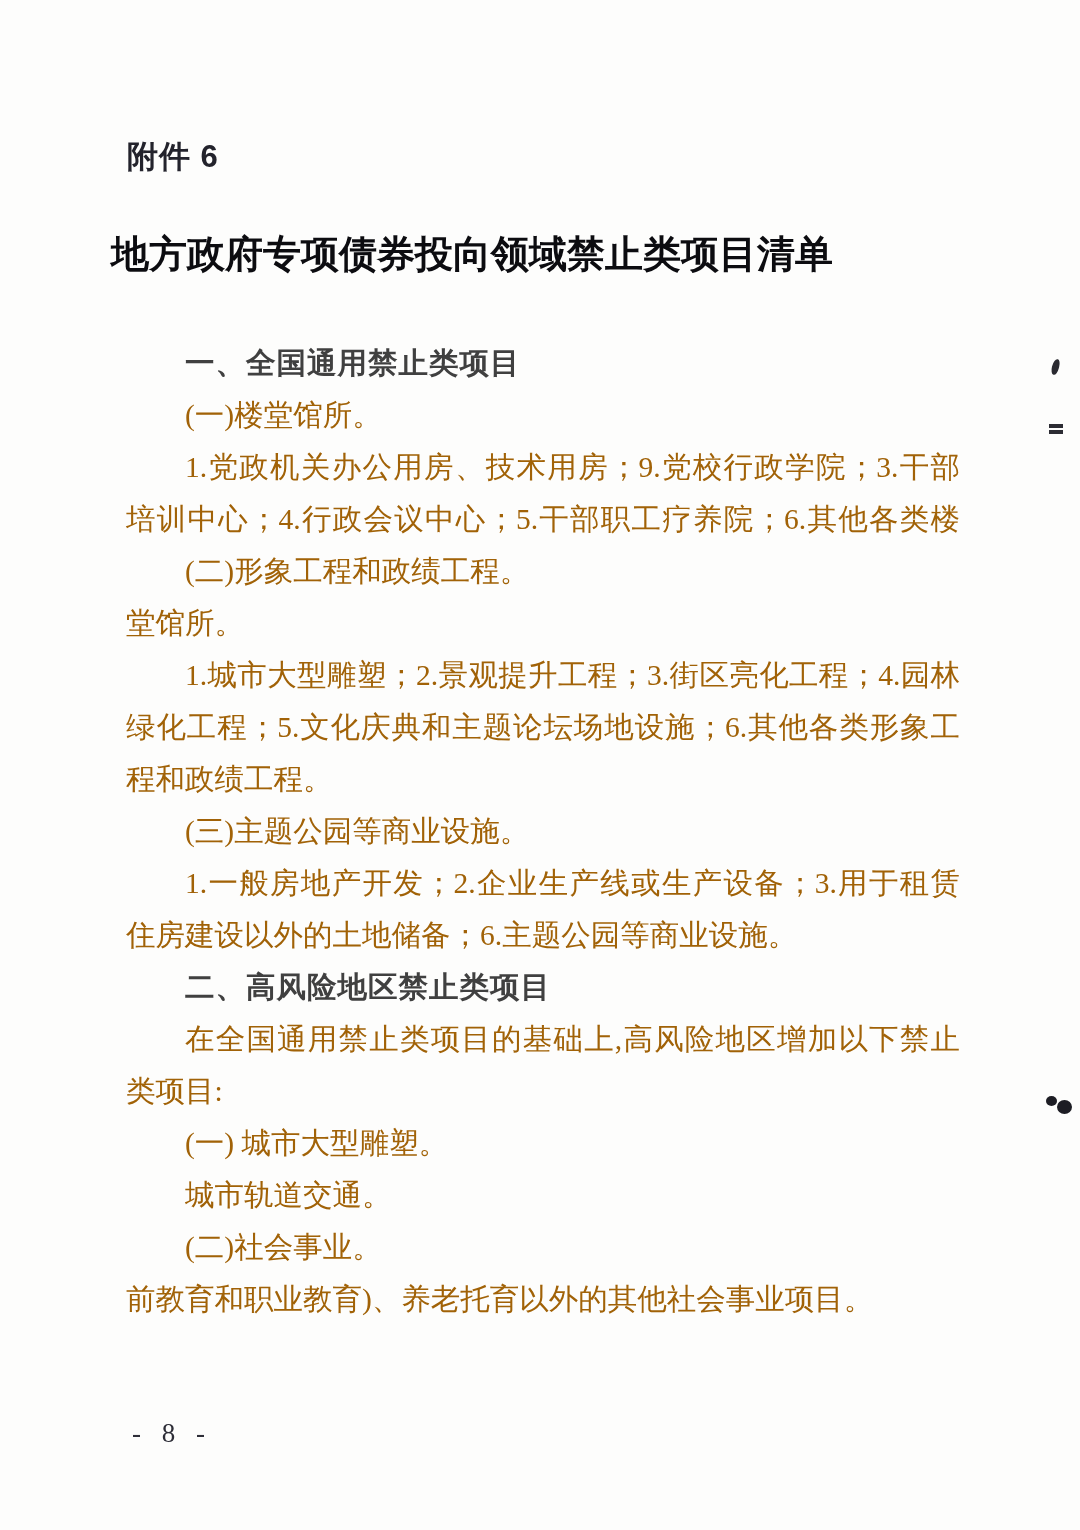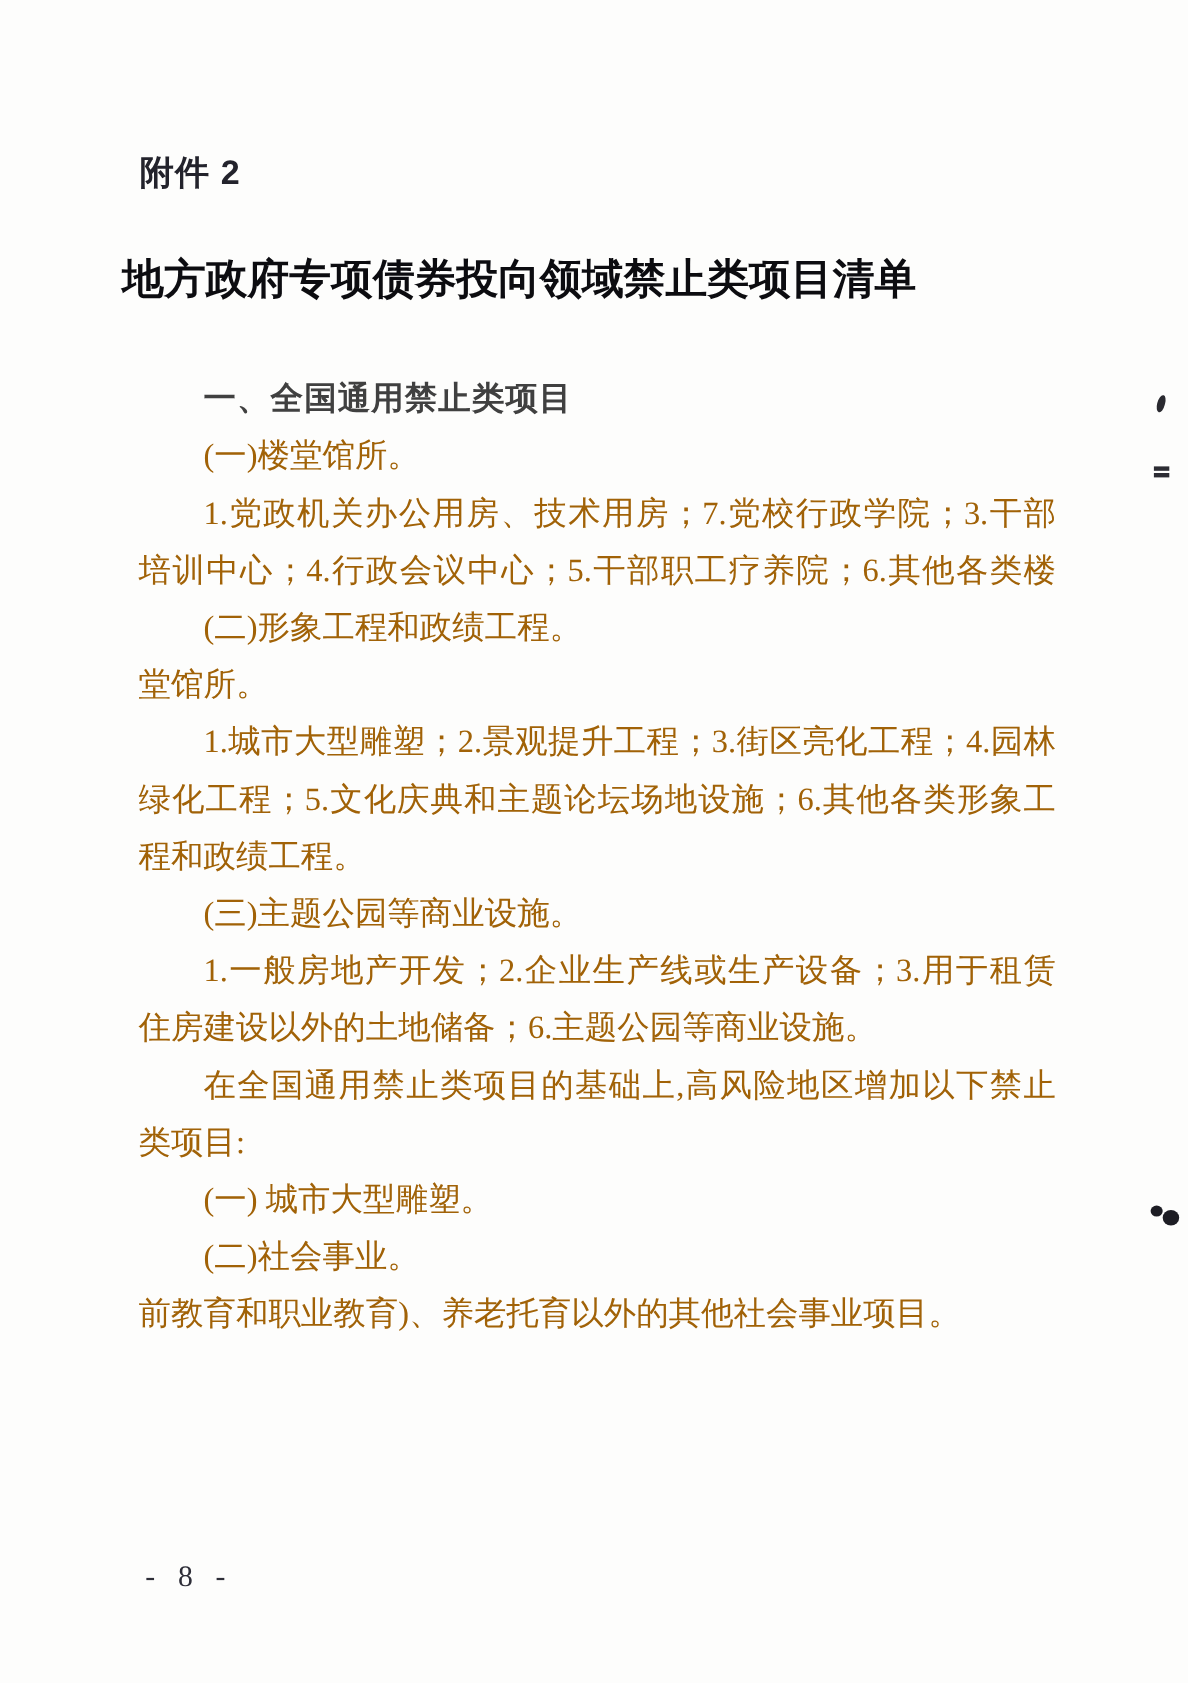--- a/index.html
+++ b/index.html
@@ -101,40 +101,42 @@
     border-radius: 50%;
     background: #1d1d24;
     box-shadow: 13px 6px 0 2px #1d1d24;
   }
 </style>
 </head>
 <body>
 
 <div class="page">
 
-  <div class="attachment">附件 2</div>
+  <div class="attachment">附件 6</div>
 
   <h1 class="title">地方政府专项债券投向领域禁止类项目清单</h1>
 
   <div class="body-block">
       <div class="line heading">一、全国通用禁止类项目</div>
       <div class="line first">(一)楼堂馆所。</div>
-      <div class="line first stretch">1.党政机关办公用房、技术用房；7.党校行政学院；3.干部</div>
+      <div class="line first stretch">1.党政机关办公用房、技术用房；9.党校行政学院；3.干部</div>
       <div class="line cont stretch">培训中心；4.行政会议中心；5.干部职工疗养院；6.其他各类楼</div>
       <div class="line first">(二)形象工程和政绩工程。</div>
       <div class="line cont">堂馆所。</div>
       <div class="line first stretch">1.城市大型雕塑；2.景观提升工程；3.街区亮化工程；4.园林</div>
       <div class="line cont stretch">绿化工程；5.文化庆典和主题论坛场地设施；6.其他各类形象工</div>
       <div class="line cont">程和政绩工程。</div>
       <div class="line first">(三)主题公园等商业设施。</div>
       <div class="line first stretch">1.一般房地产开发；2.企业生产线或生产设备；3.用于租赁</div>
       <div class="line cont">住房建设以外的土地储备；6.主题公园等商业设施。</div>
+      <div class="line heading">二、高风险地区禁止类项目</div>
       <div class="line first stretch">在全国通用禁止类项目的基础上,高风险地区增加以下禁止</div>
       <div class="line cont">类项目:</div>
       <div class="line first">(一) 城市大型雕塑。</div>
+      <div class="line first">城市轨道交通。</div>
       <div class="line first">(二)社会事业。</div>
       <div class="line cont">前教育和职业教育)、养老托育以外的其他社会事业项目。</div>
     </div>
 
   <div class="page-number">- 8 -</div>
 
   <div class="artifact artifact-tick"></div>
   <div class="artifact artifact-dash"></div>
   <div class="artifact artifact-blob"></div>
 

